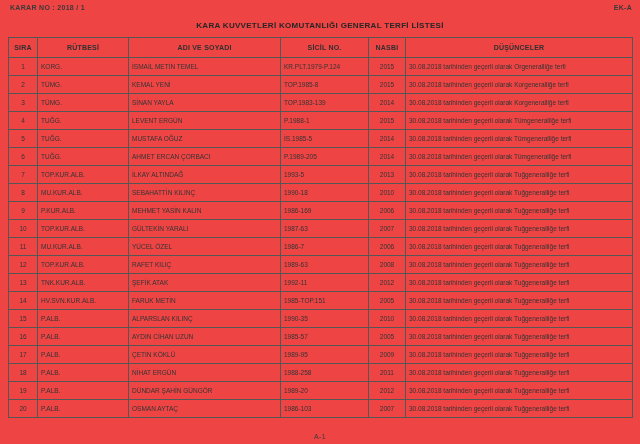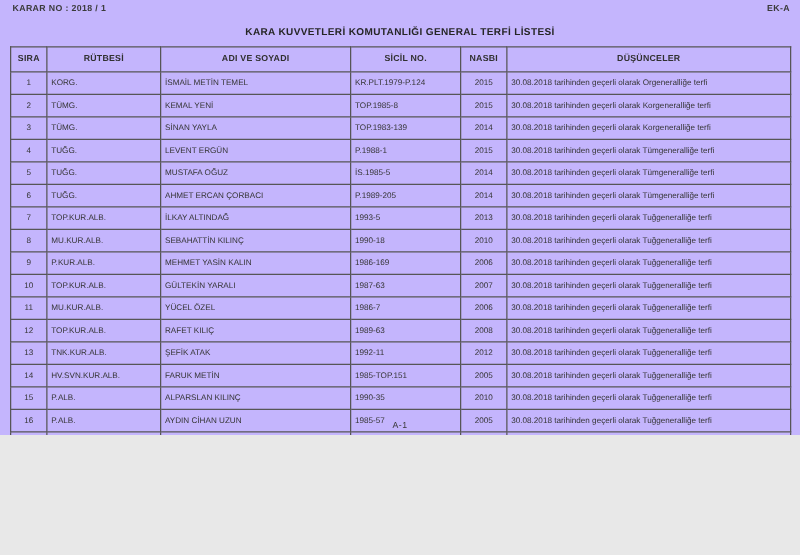--- a/index.html
+++ b/index.html
@@ -1,20 +1,20 @@
 <!DOCTYPE html>
 <html><head>
 <meta charset="utf-8">
 <style>
   html, body { margin: 0; padding: 0; background: #e8e8e8; }
   .page {
     position: relative;
     width: 640px;
-    height: 348px;
-    background: #c4b5fd;
+    height: 444px;
+    background: #ef4444;
     font-family: "Liberation Sans", sans-serif;
     color: #2e2e2e;
     overflow: hidden;
     box-sizing: border-box;
   }
   .topbar {
     position: absolute;
     top: 4px;
     left: 10px;
     right: 8px;

